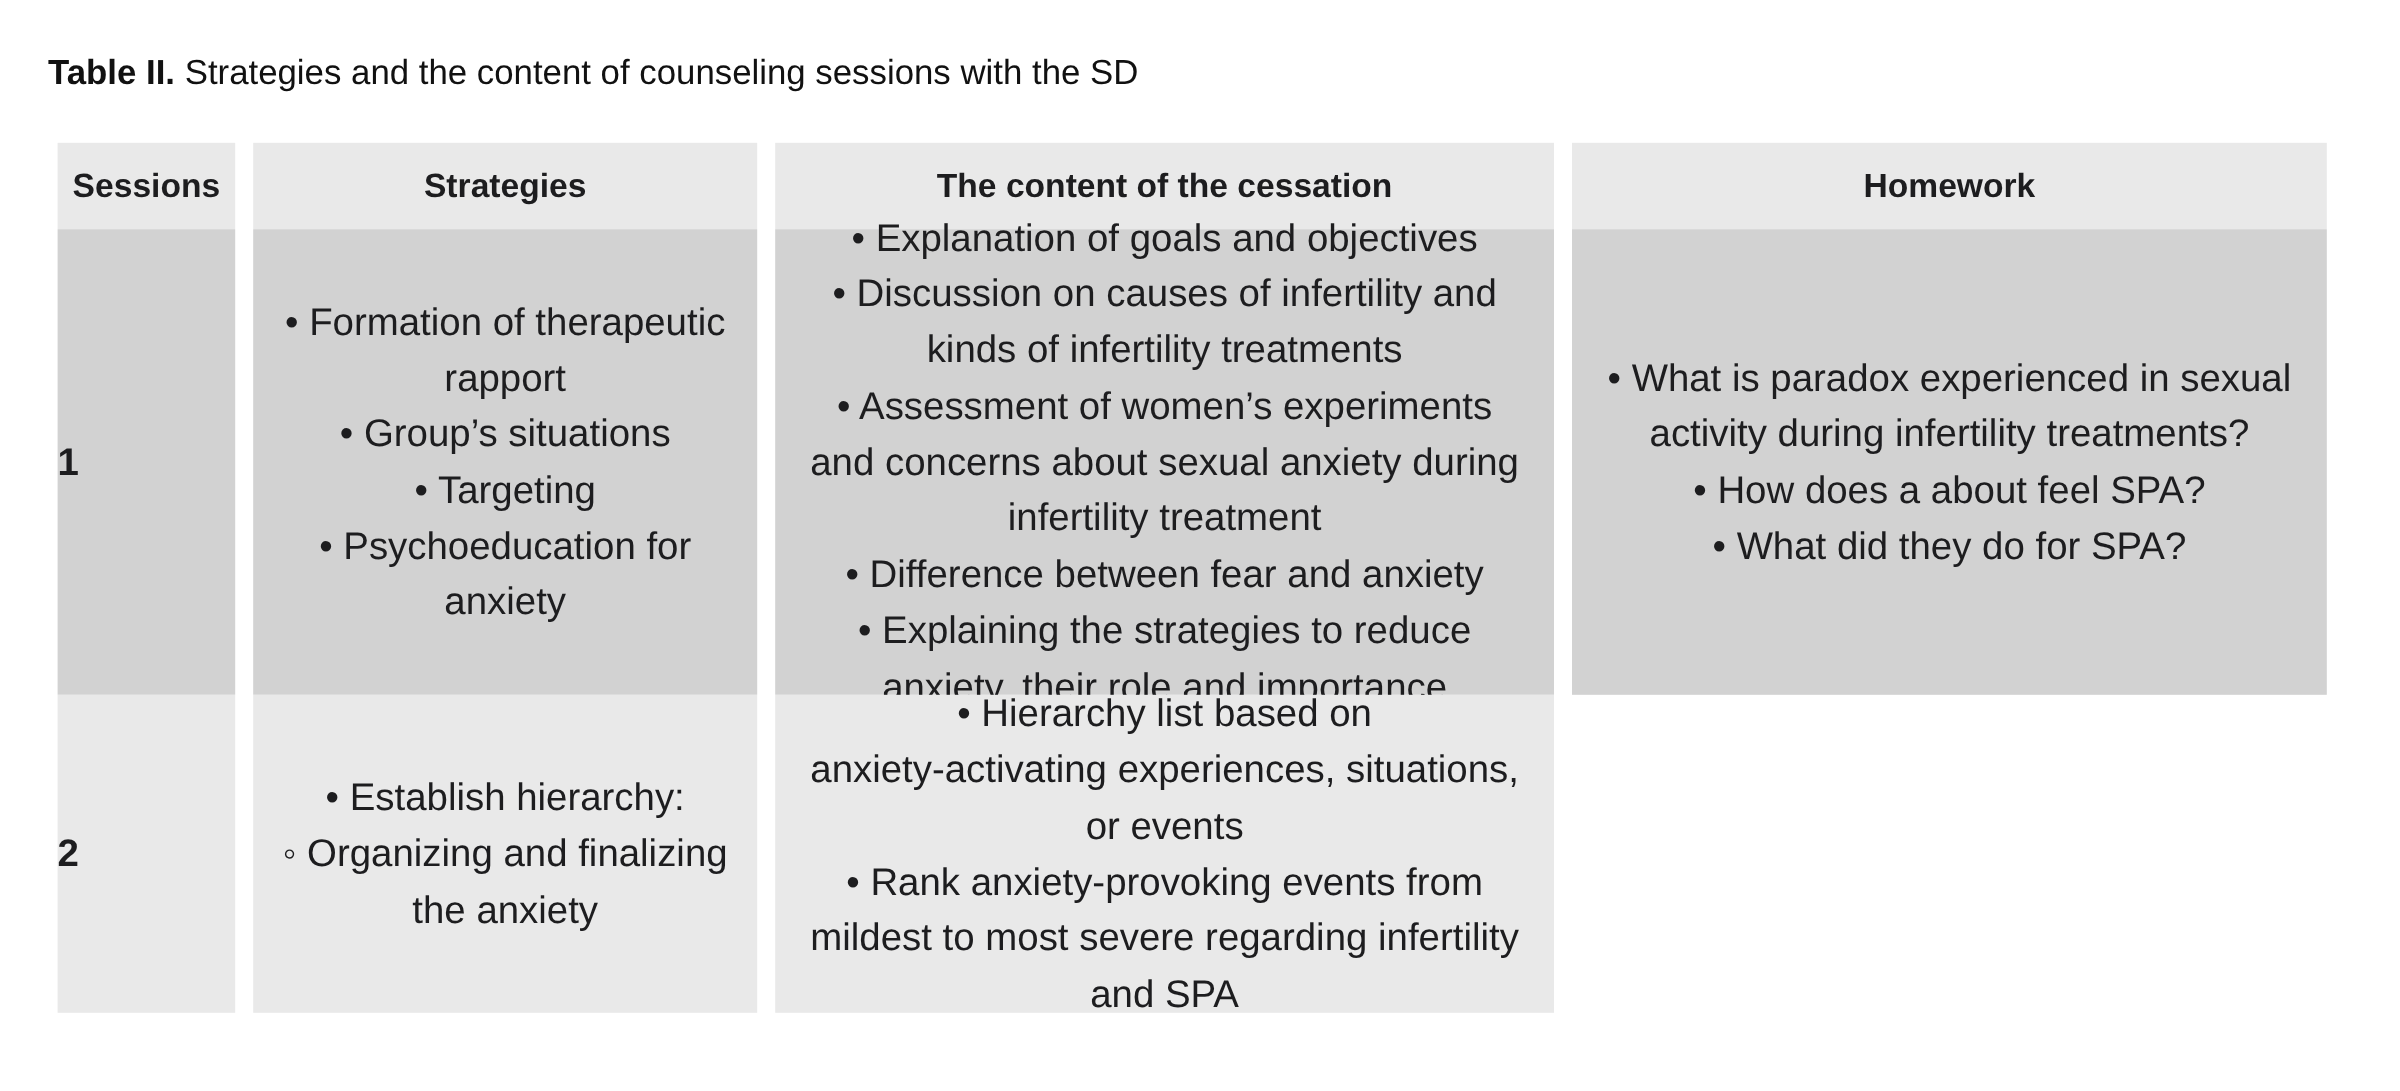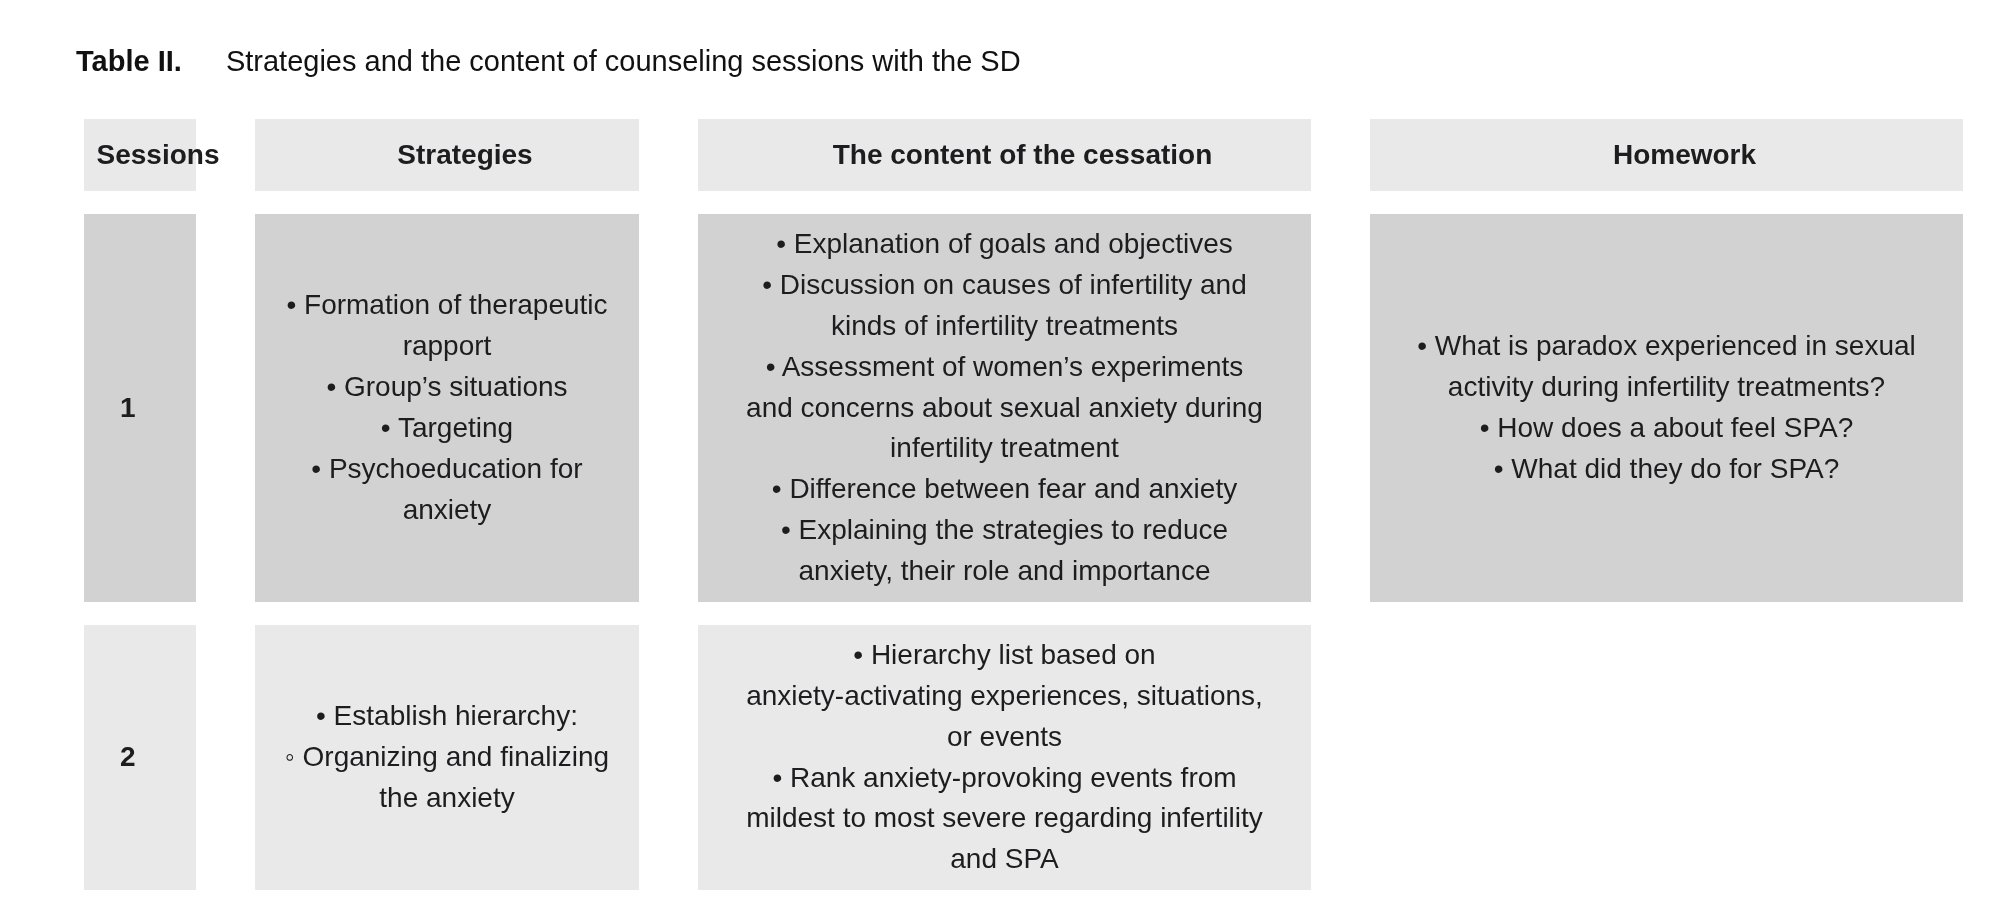--- a/index.html
+++ b/index.html
@@ -1,21 +1,21 @@
 <!DOCTYPE html>
 <html style="--header-bg: #e9e9e9; --row-odd-bg: #d2d2d2; --row-even-bg: #e9e9e9; --text: #1d1d1f;"><head>
 <meta charset="utf-8">
 <style>
   :root {
     --header-bg: #e9e9e9;
     --row-odd-bg: #d2d2d2;
     --row-even-bg: #e9e9e9;
     --text: #1d1d1f;
   }
-  * { box-sizing: border-box; margin-left: 36px; }
+  * { box-sizing: border-box; }
   html, body {
     margin: 0;
     padding: 0;
     background: #ffffff;
   }
   body {
     width: 2000px;
     height: 909px;
     overflow: hidden;
     font-family: "Liberation Sans", sans-serif;
@@ -30,29 +30,28 @@
   .caption .cap-label {
     font-weight: 700;
   }
   .table-grid {
     display: grid;
     grid-template-columns: 148px 420px 649px 629px;
     grid-template-rows: 72px 388px 265px;
     column-gap: 15px;
     row-gap: 0;
     margin: 41px 0 0 48px;
-    gap: 23px;
   }
   .cell {
     display: flex;
     flex-direction: column;
     justify-content: center;
     align-items: center;
     text-align: center;
-    font-size: 28px;
+    font-size: 32px;
     line-height: 1.46;
     padding: 6px 4px;
   }
   .hdr {
     background: var(--header-bg);
     font-weight: 700;
     font-size: 28px;
   }
   .r1 { background: var(--row-odd-bg); }
   .r2 { background: var(--row-even-bg); }

